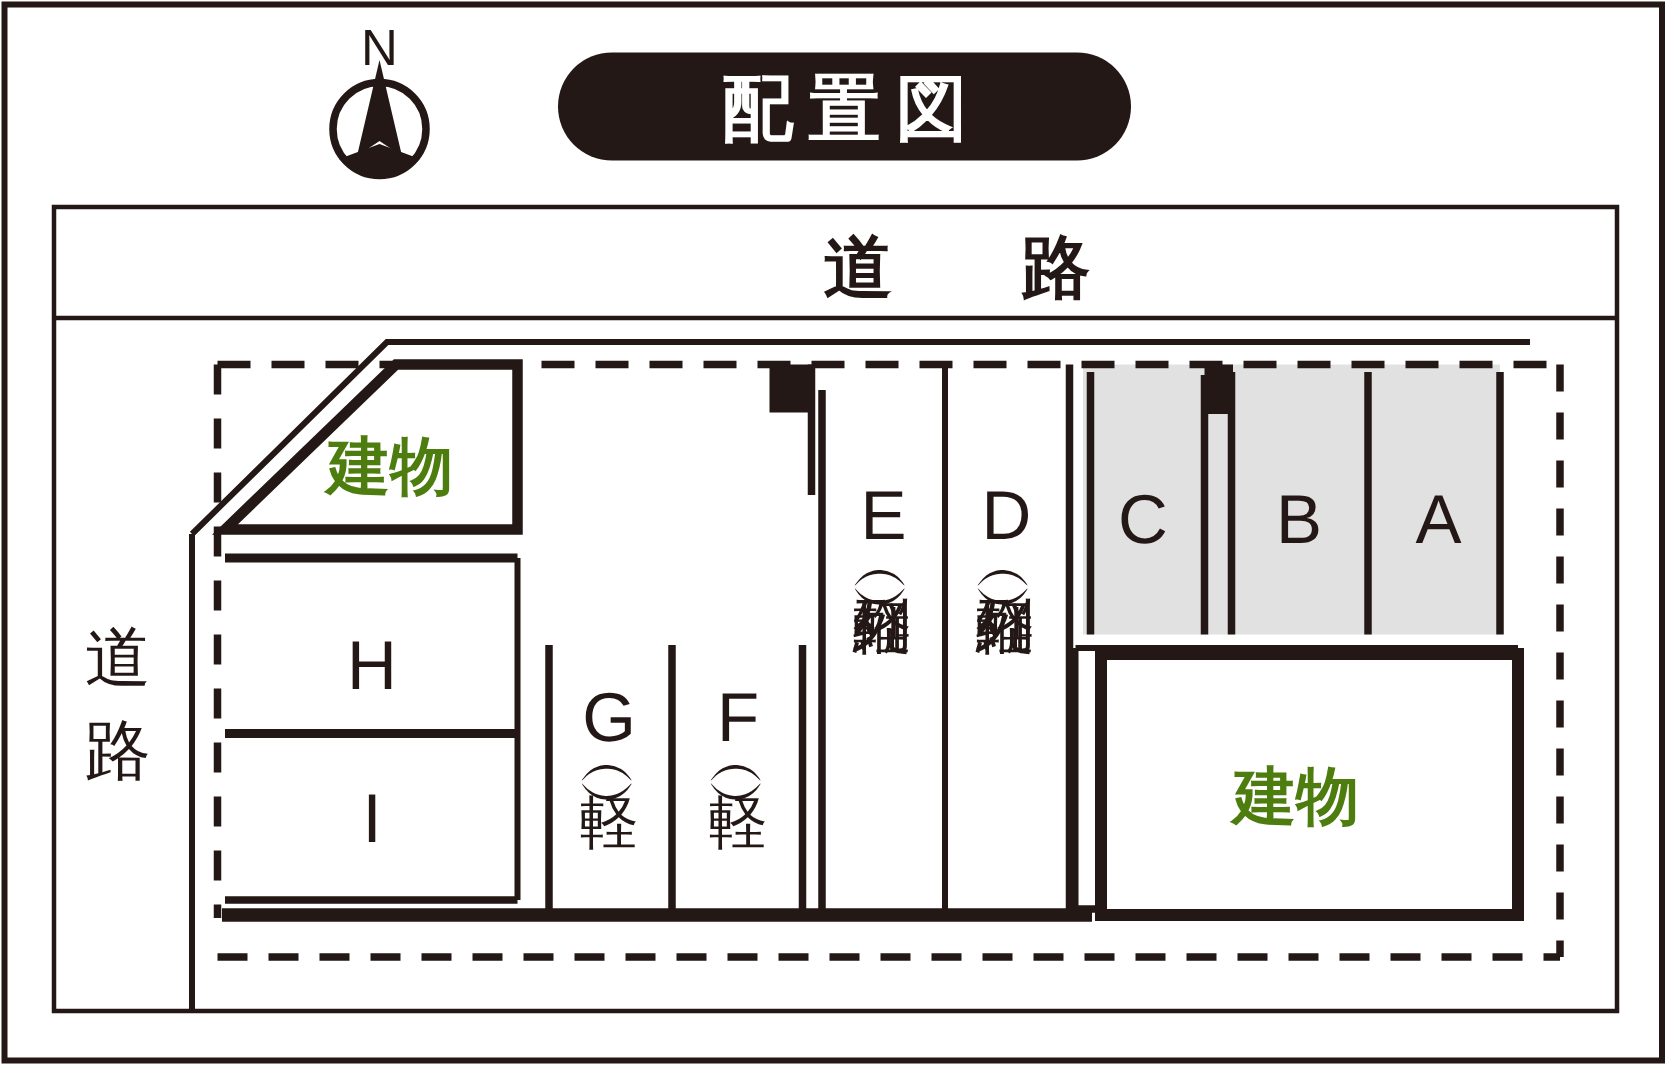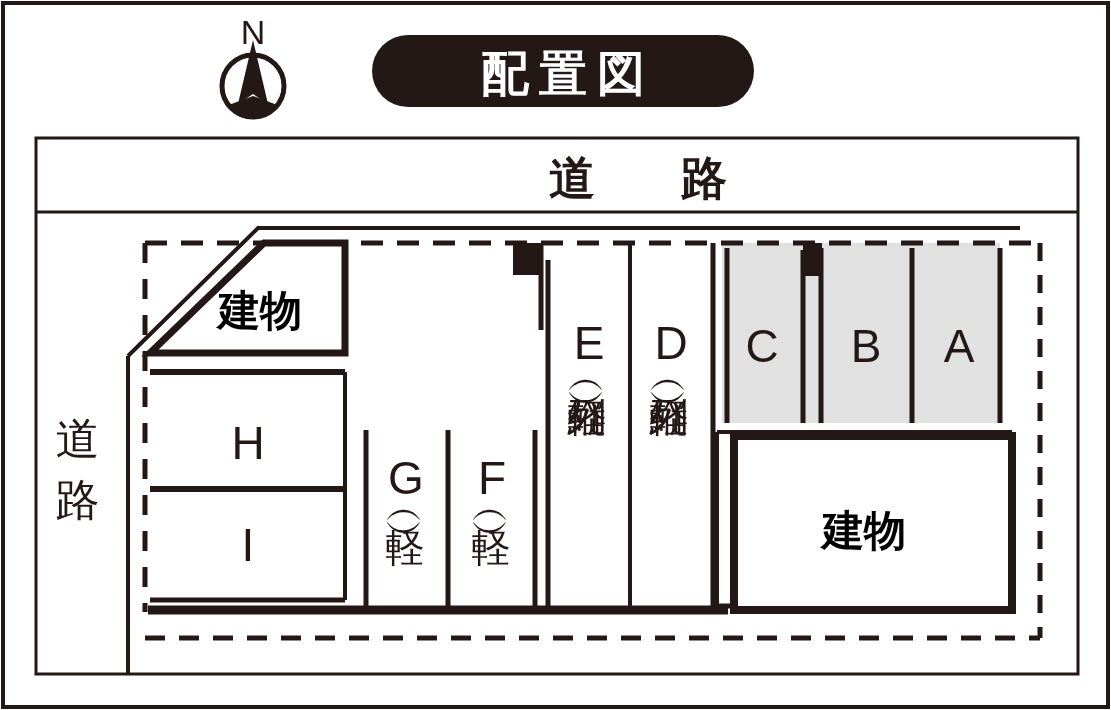--- a/index.html
+++ b/index.html
@@ -61,21 +61,21 @@
     font-family: "Liberation Sans", "DejaVu Sans", sans-serif;
     writing-mode: vertical-rl;
     text-orientation: upright;
     white-space: nowrap;
     line-height: 1;
     user-select: none;
   }
   .vlabel-sub { font-size: 38px; font-weight: 400; letter-spacing: 0px; }
   .hlabel {
     position: absolute;
-    color: #000000;
+    color: #4d7c0f;
     font-family: "Liberation Sans", "DejaVu Sans", sans-serif;
     white-space: nowrap;
     user-select: none;
   }
 </style>
 </head>
 <body>
 
 <div id="figure">
 

